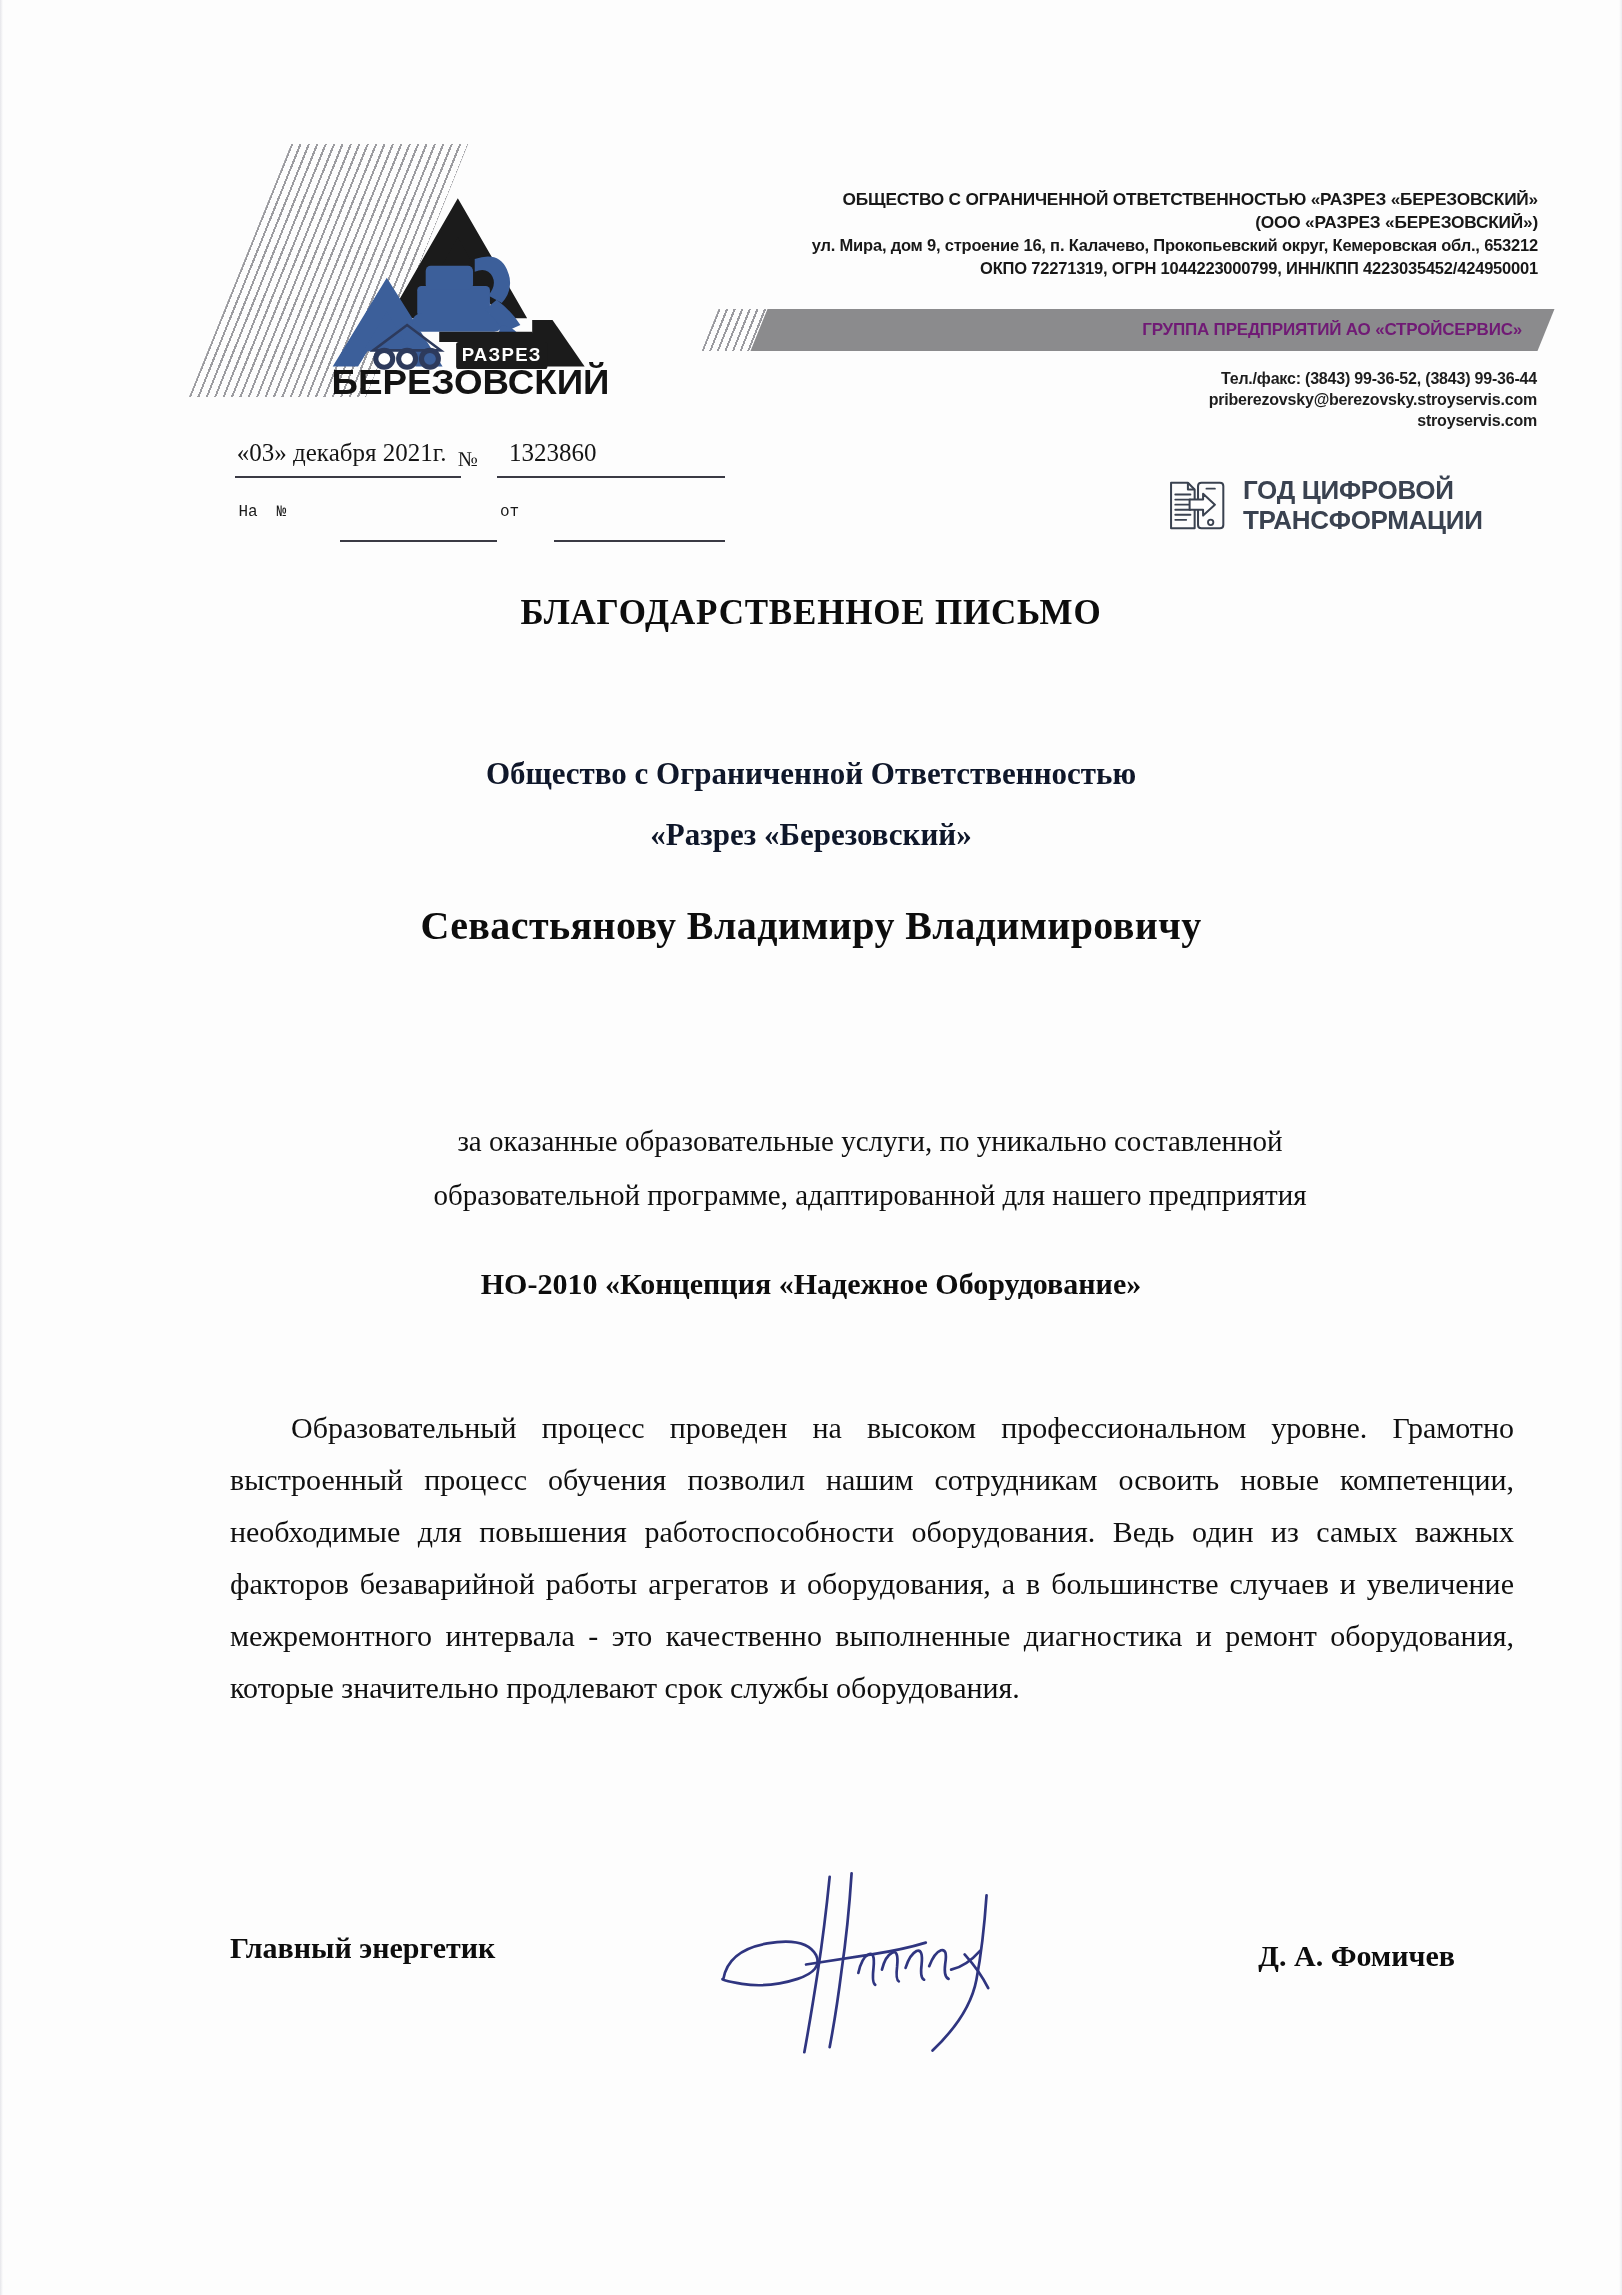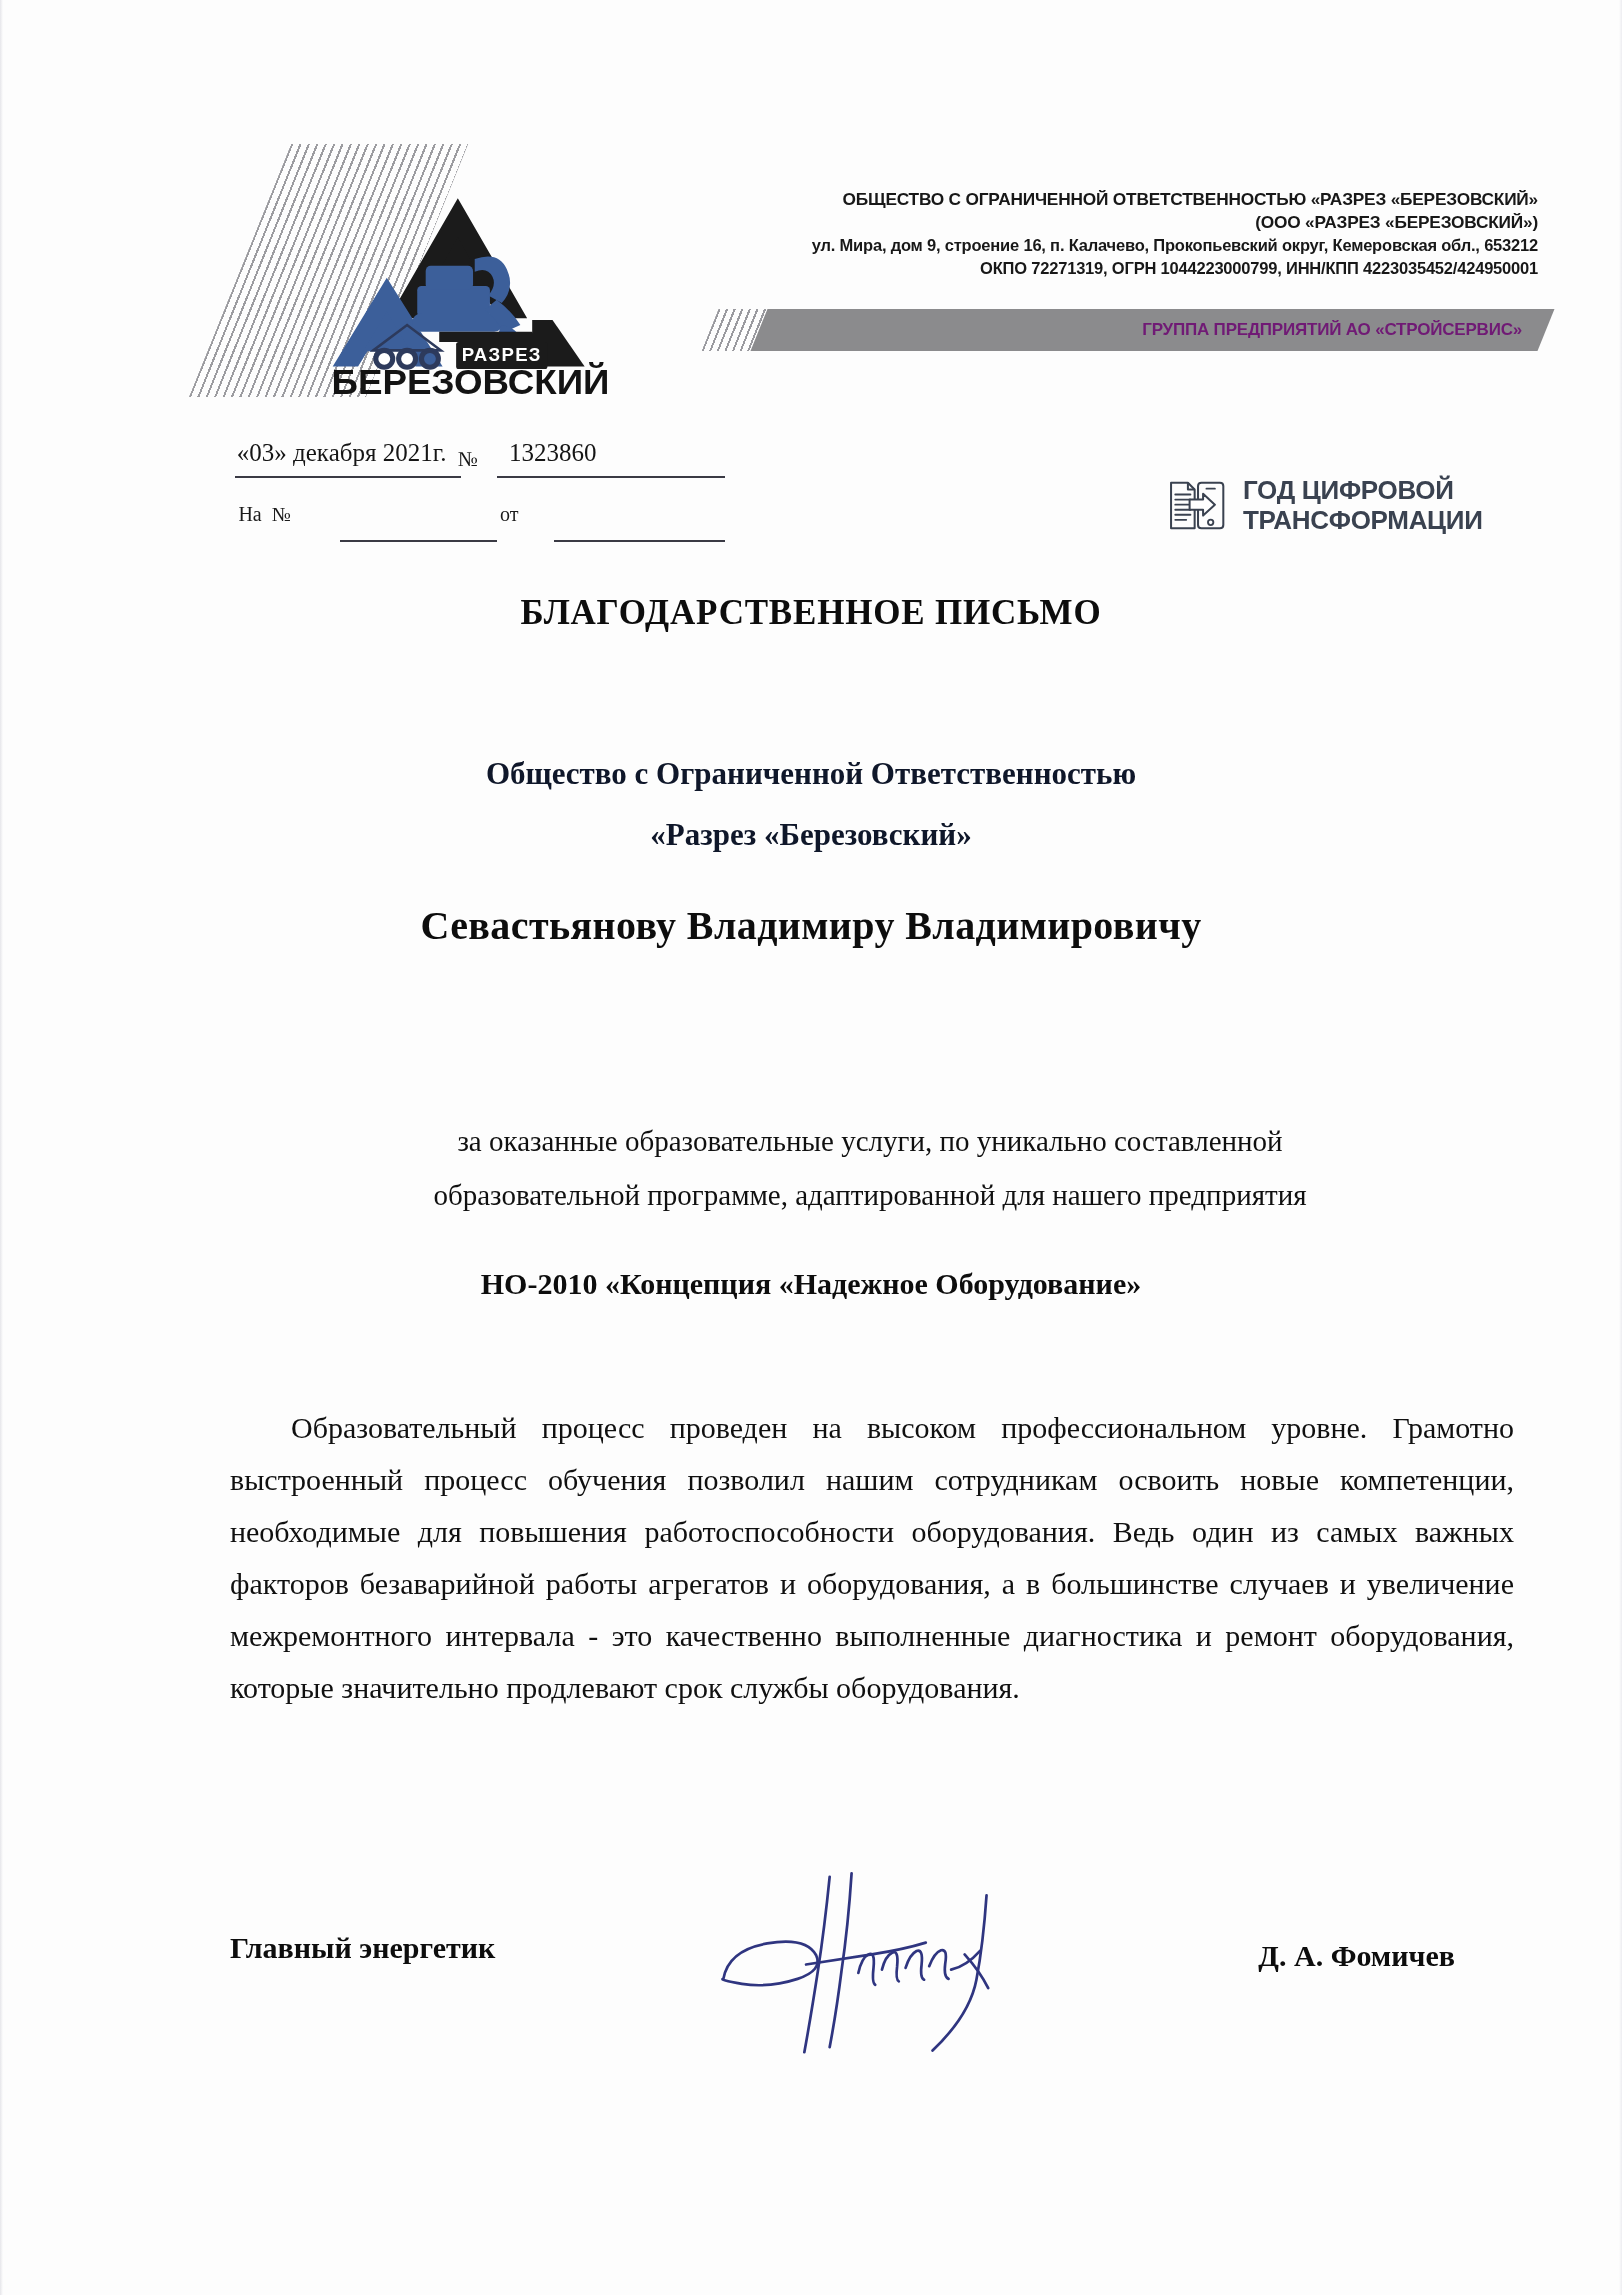--- a/index.html
+++ b/index.html
@@ -122,22 +122,22 @@
     font-size: 25px; color: #151515;
     white-space: nowrap;
   }
   .ref-date { position: absolute; left: 6.8px; top: 0; }
   .ref-no-sym { position: absolute; left: 228px; top: 8.4px; font-size: 21px; }
   .ref-number { position: absolute; left: 279px; top: 0; }
   .rule { position: absolute; height: 1.7px; background: #3a3a44; }
 
   .ref-row-2 {
     position: relative; height: 47px; margin-top: 17px;
-    font-family: Liberation Serif, serif;
-    font-size: 20px; color: #1a1a1a;
+    font-family: Liberation Mono, monospace;
+    font-size: 16px; color: #1a1a1a;
     white-space: nowrap;
   }
   .ref-na { position: absolute; left: 8.4px; top: 0; }
   .ref-ot { position: absolute; left: 270px; top: 0; }
 
   
   .digital-badge {
     position: absolute; left: 1164px; top: 475px;
     display: flex; align-items: center; gap: 16px;
   }
@@ -256,20 +256,25 @@
       <div class="line-addr">ул. Мира, дом 9, строение 16, п. Калачево, Прокопьевский округ, Кемеровская обл., 653212</div>
       <div class="line-addr">ОКПО 72271319, ОГРН 1044223000799, ИНН/КПП 4223035452/424950001</div>
     </div>
 
     <div class="band-wrap">
       <div class="band-stripes"></div>
       <div class="band"></div>
       <div class="band-text">ГРУППА ПРЕДПРИЯТИЙ АО «СТРОЙСЕРВИС»</div>
     </div>
 
+    <div class="contacts">
+      <div>Тел./факс: (3843) 99-36-52, (3843) 99-36-44</div>
+      <div>priberezovsky@berezovsky.stroyservis.com</div>
+      <div>stroyservis.com</div>
+    </div>
   </div>
 
   <div class="refblock">
     <div class="ref-row-1">
       <span class="ref-date">«03» декабря 2021г.</span>
       <span class="ref-no-sym">№</span>
       <span class="ref-number">1323860</span>
       <span class="rule" style="left:5px; top:37px; width:226px;"></span>
       <span class="rule" style="left:267px; top:37px; width:228px;"></span>
     </div>

